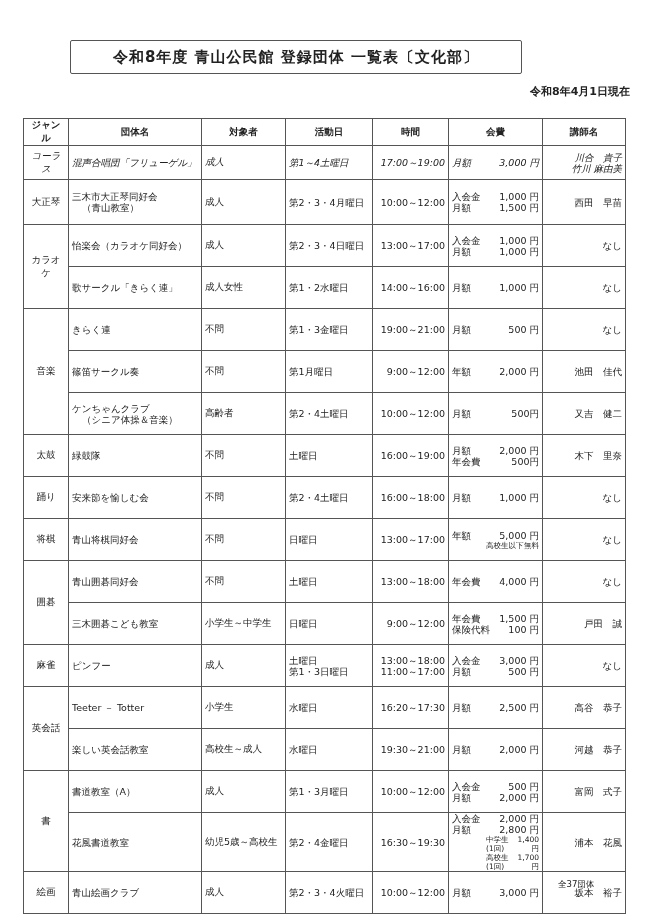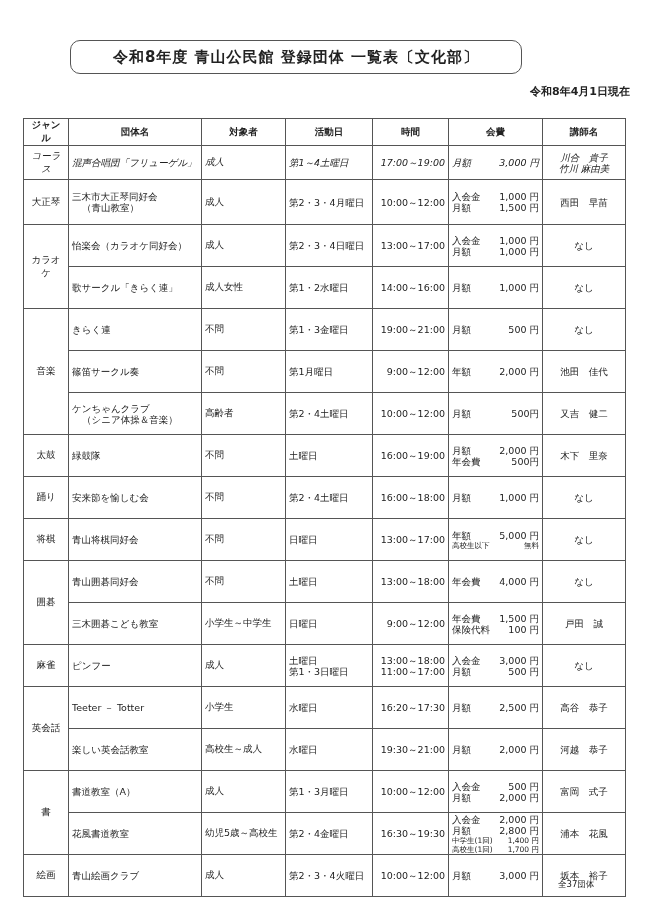--- a/index.html
+++ b/index.html
@@ -1,27 +1,27 @@
 <!DOCTYPE html>
 <html><head>
 <meta charset="utf-8">
 <style>
   html, body { margin:0; padding:0; background:#ffffff; }
   body { width:650px; height:919px; position:relative; font-family:"DejaVu Sans", sans-serif; color:#222; overflow:hidden; }
-  .title-box { position:absolute; left:70px; top:40px; width:450px; height:32px; border:1px solid #555; border-radius:10px; display:flex; align-items:center; justify-content:center; font-size:15px; font-weight:bold; letter-spacing:1px; }
+  .title-box { position:absolute; left:70px; top:40px; width:450px; height:32px; border:1px solid #555; border-radius:2px; display:flex; align-items:center; justify-content:center; font-size:15px; font-weight:bold; letter-spacing:1px; }
   .asof { position:absolute; right:20px; top:84px; font-size:11px; font-weight:bold; }
   table { position:absolute; left:23px; top:118px; border-collapse:collapse; table-layout:fixed; width:602px; border:1.5px solid #333; }
   th, td { border:1px solid #555; font-size:9.5px; padding:0 3px; vertical-align:middle; }
   th { height:13px; font-weight:bold; text-align:center; font-size:9.5px; background:#fff; }
   td.genre { text-align:center; }
   td.name, td.target, td.day { text-align:left; }
   td.time { text-align:right; }
-  td.teacher { text-align:center;margin-top:32px; }
+  td.teacher { text-align:right;margin-top:32px; }
   .fee-line { display:flex; justify-content:space-between; line-height:11px; }
-  .fee-line.small { font-size:7.5px; line-height:9px; }
+  .fee-line.small { font-size:7.5px; line-height:9px;margin-left:34px; }
   .fee-line .amt { text-align:right; }
   .name-sub { padding-left:10px; }
   .total { position:absolute; left:558px; top:879px; font-size:8.5px; }
   .line { display:block; line-height:11px; }
 </style>
 </head>
 <body>
 
 <div class="title-box">令和8年度 青山公民館 登録団体 一覧表〔文化部〕</div>
 <div class="asof">令和8年4月1日現在</div>

